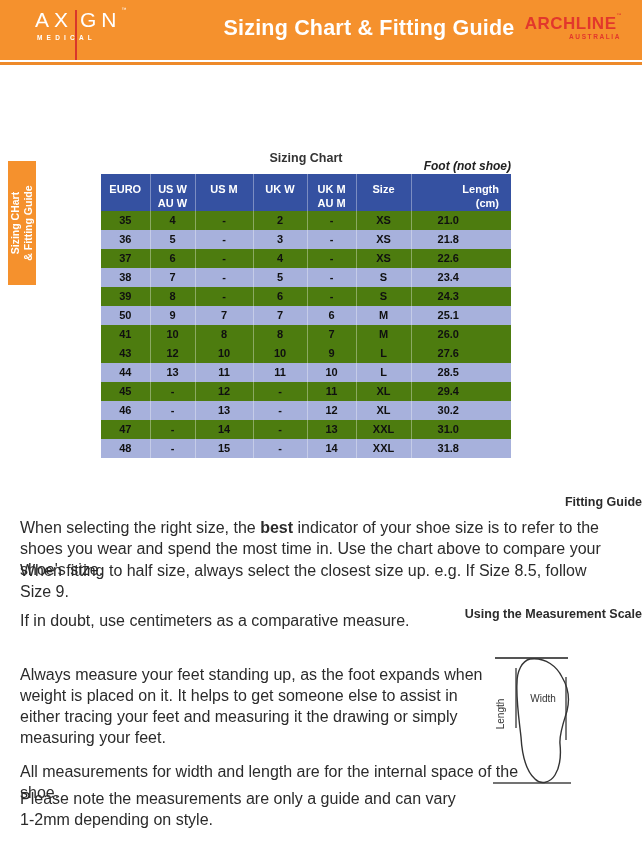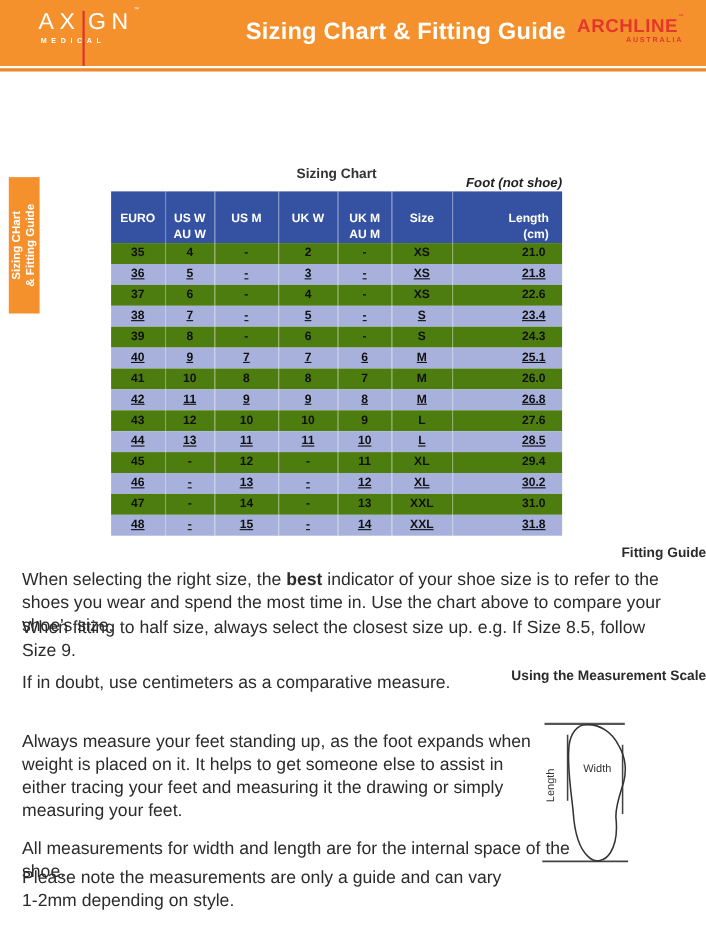--- a/index.html
+++ b/index.html
@@ -34,27 +34,27 @@
                    font-size:10.5px; line-height:1.25; }
 
   
   .chart-title { position:absolute; left:101px; top:151px; width:410px; text-align:center;
                  font-weight:700; font-size:12.5px; color:#333333; }
   .foot-note { position:absolute; right:131px; top:159px; font-weight:700; font-size:12px; color:#222222;font-style:italic; }
 
   
   .size-table { position:absolute; left:101px; top:174px; width:410px; border-collapse:collapse; table-layout:fixed; }
   .size-table th { background:#3551A1; color:#ffffff; font-weight:700; font-size:11px;
-                   vertical-align:top; padding-top:19px; height:36px; line-height:1.25; text-align:center; }
+                   vertical-align:top; padding-top:9px; height:36px; line-height:1.25; text-align:center; }
   .size-table td { height:19px; font-size:11px; font-weight:700; color:#101010; text-align:center; }
   .size-table th:not(:first-child), .size-table td:not(:first-child) { border-left:1px solid rgba(255,255,255,0.35); }
   .size-table th:last-child { text-align:right; padding-right:12px; }
-  .size-table td:last-child { text-align:right; padding-right:15px; }
+  .size-table td:last-child { padding-right:26px; }
   tr.row-blue td { background:#4d7c0f; }
-  tr.row-lav  td { background:#A7B1DC;text-decoration:underline; }
+  tr.row-lav  td { background:#A7B1DC; }
 
   
   .sec-heading { position:absolute; left:0; width:642px; text-align:right; font-weight:700;
                  font-size:12.5px; color:#2b2b2b; }
   .h-fitting { top:495px; }
   .h-measure { top:607px; }
   .para { position:absolute; left:20px; font-size:16px; color:#2b2b2b; line-height:1.32; }
   .p1 { top:517px; width:600px; }
   .p2 { top:560px; width:600px; }
   .p3 { top:610px; width:520px; }
@@ -181,45 +181,36 @@
         <tr class="row-blue">
           <td>39</td>
           <td>8</td>
           <td>-</td>
           <td>6</td>
           <td>-</td>
           <td>S</td>
           <td>24.3</td>
         </tr>
         <tr class="row-lav">
-          <td>40</td>
+          <td>50</td>
           <td>9</td>
           <td>7</td>
           <td>7</td>
           <td>6</td>
           <td>M</td>
           <td>25.1</td>
         </tr>
         <tr class="row-blue">
           <td>41</td>
           <td>10</td>
           <td>8</td>
           <td>8</td>
           <td>7</td>
           <td>M</td>
           <td>26.0</td>
-        </tr>
-        <tr class="row-lav">
-          <td>42</td>
-          <td>11</td>
-          <td>9</td>
-          <td>9</td>
-          <td>8</td>
-          <td>M</td>
-          <td>26.8</td>
         </tr>
         <tr class="row-blue">
           <td>43</td>
           <td>12</td>
           <td>10</td>
           <td>10</td>
           <td>9</td>
           <td>L</td>
           <td>27.6</td>
         </tr>

